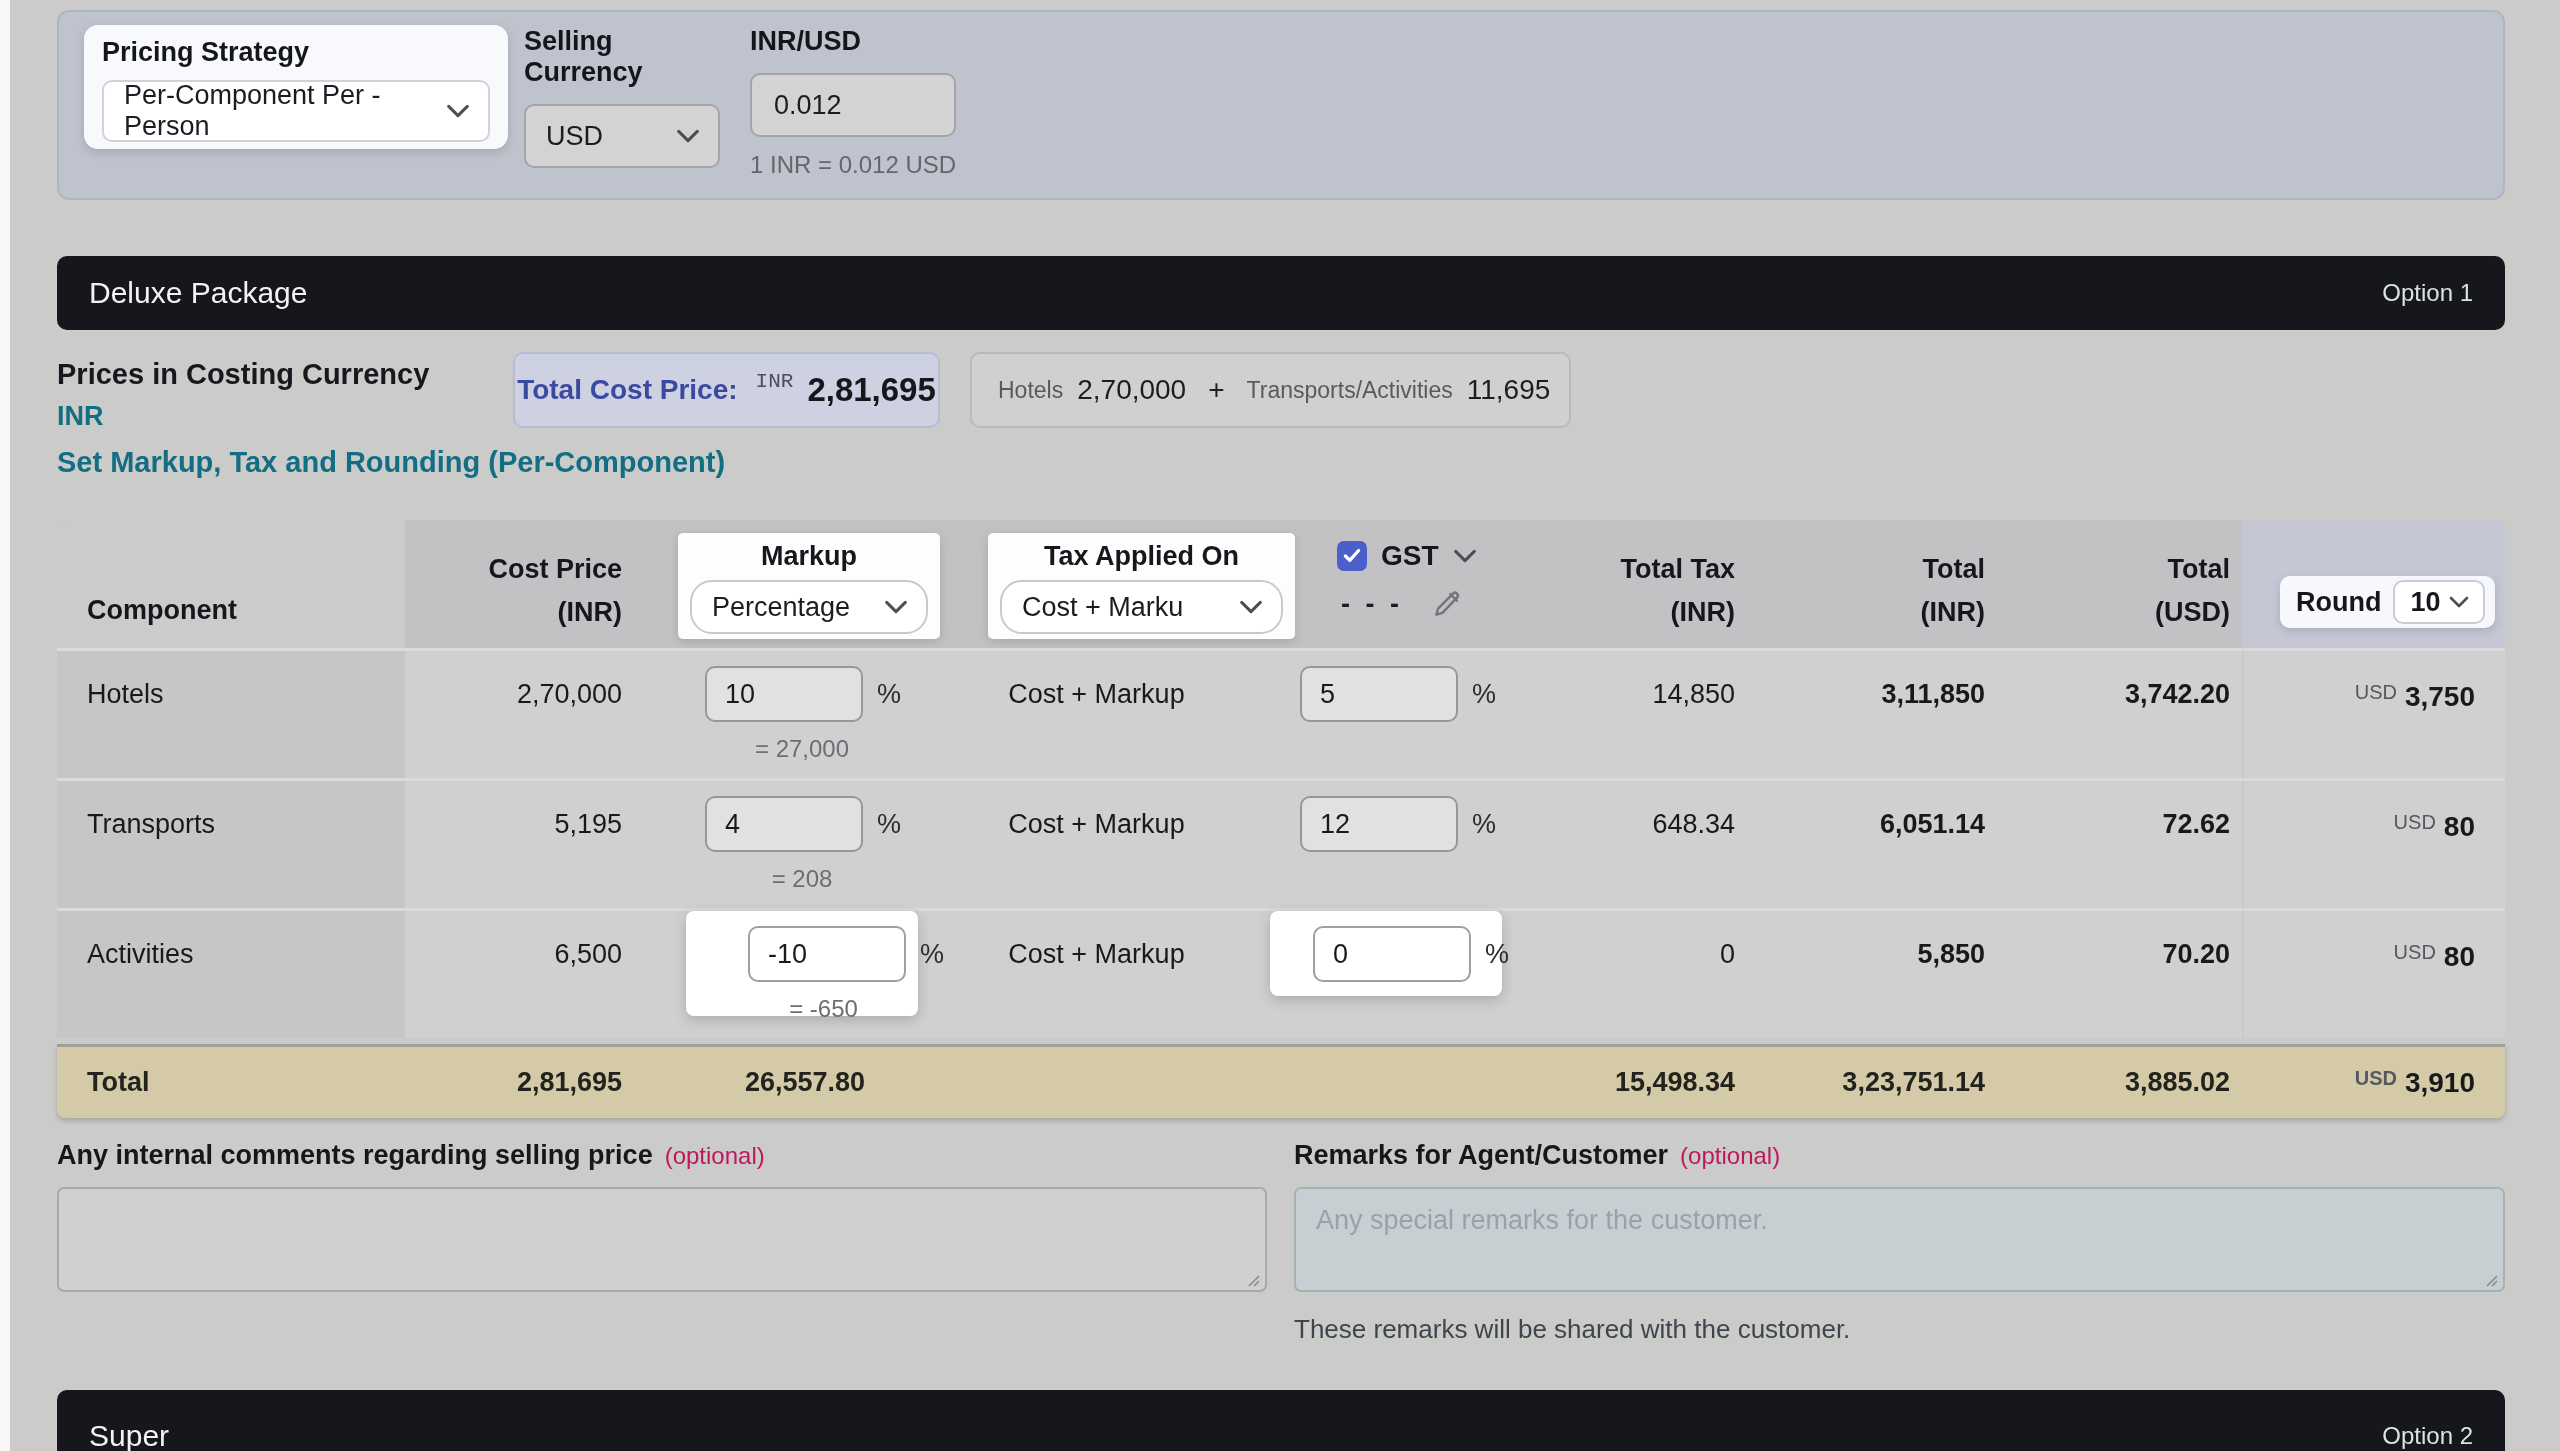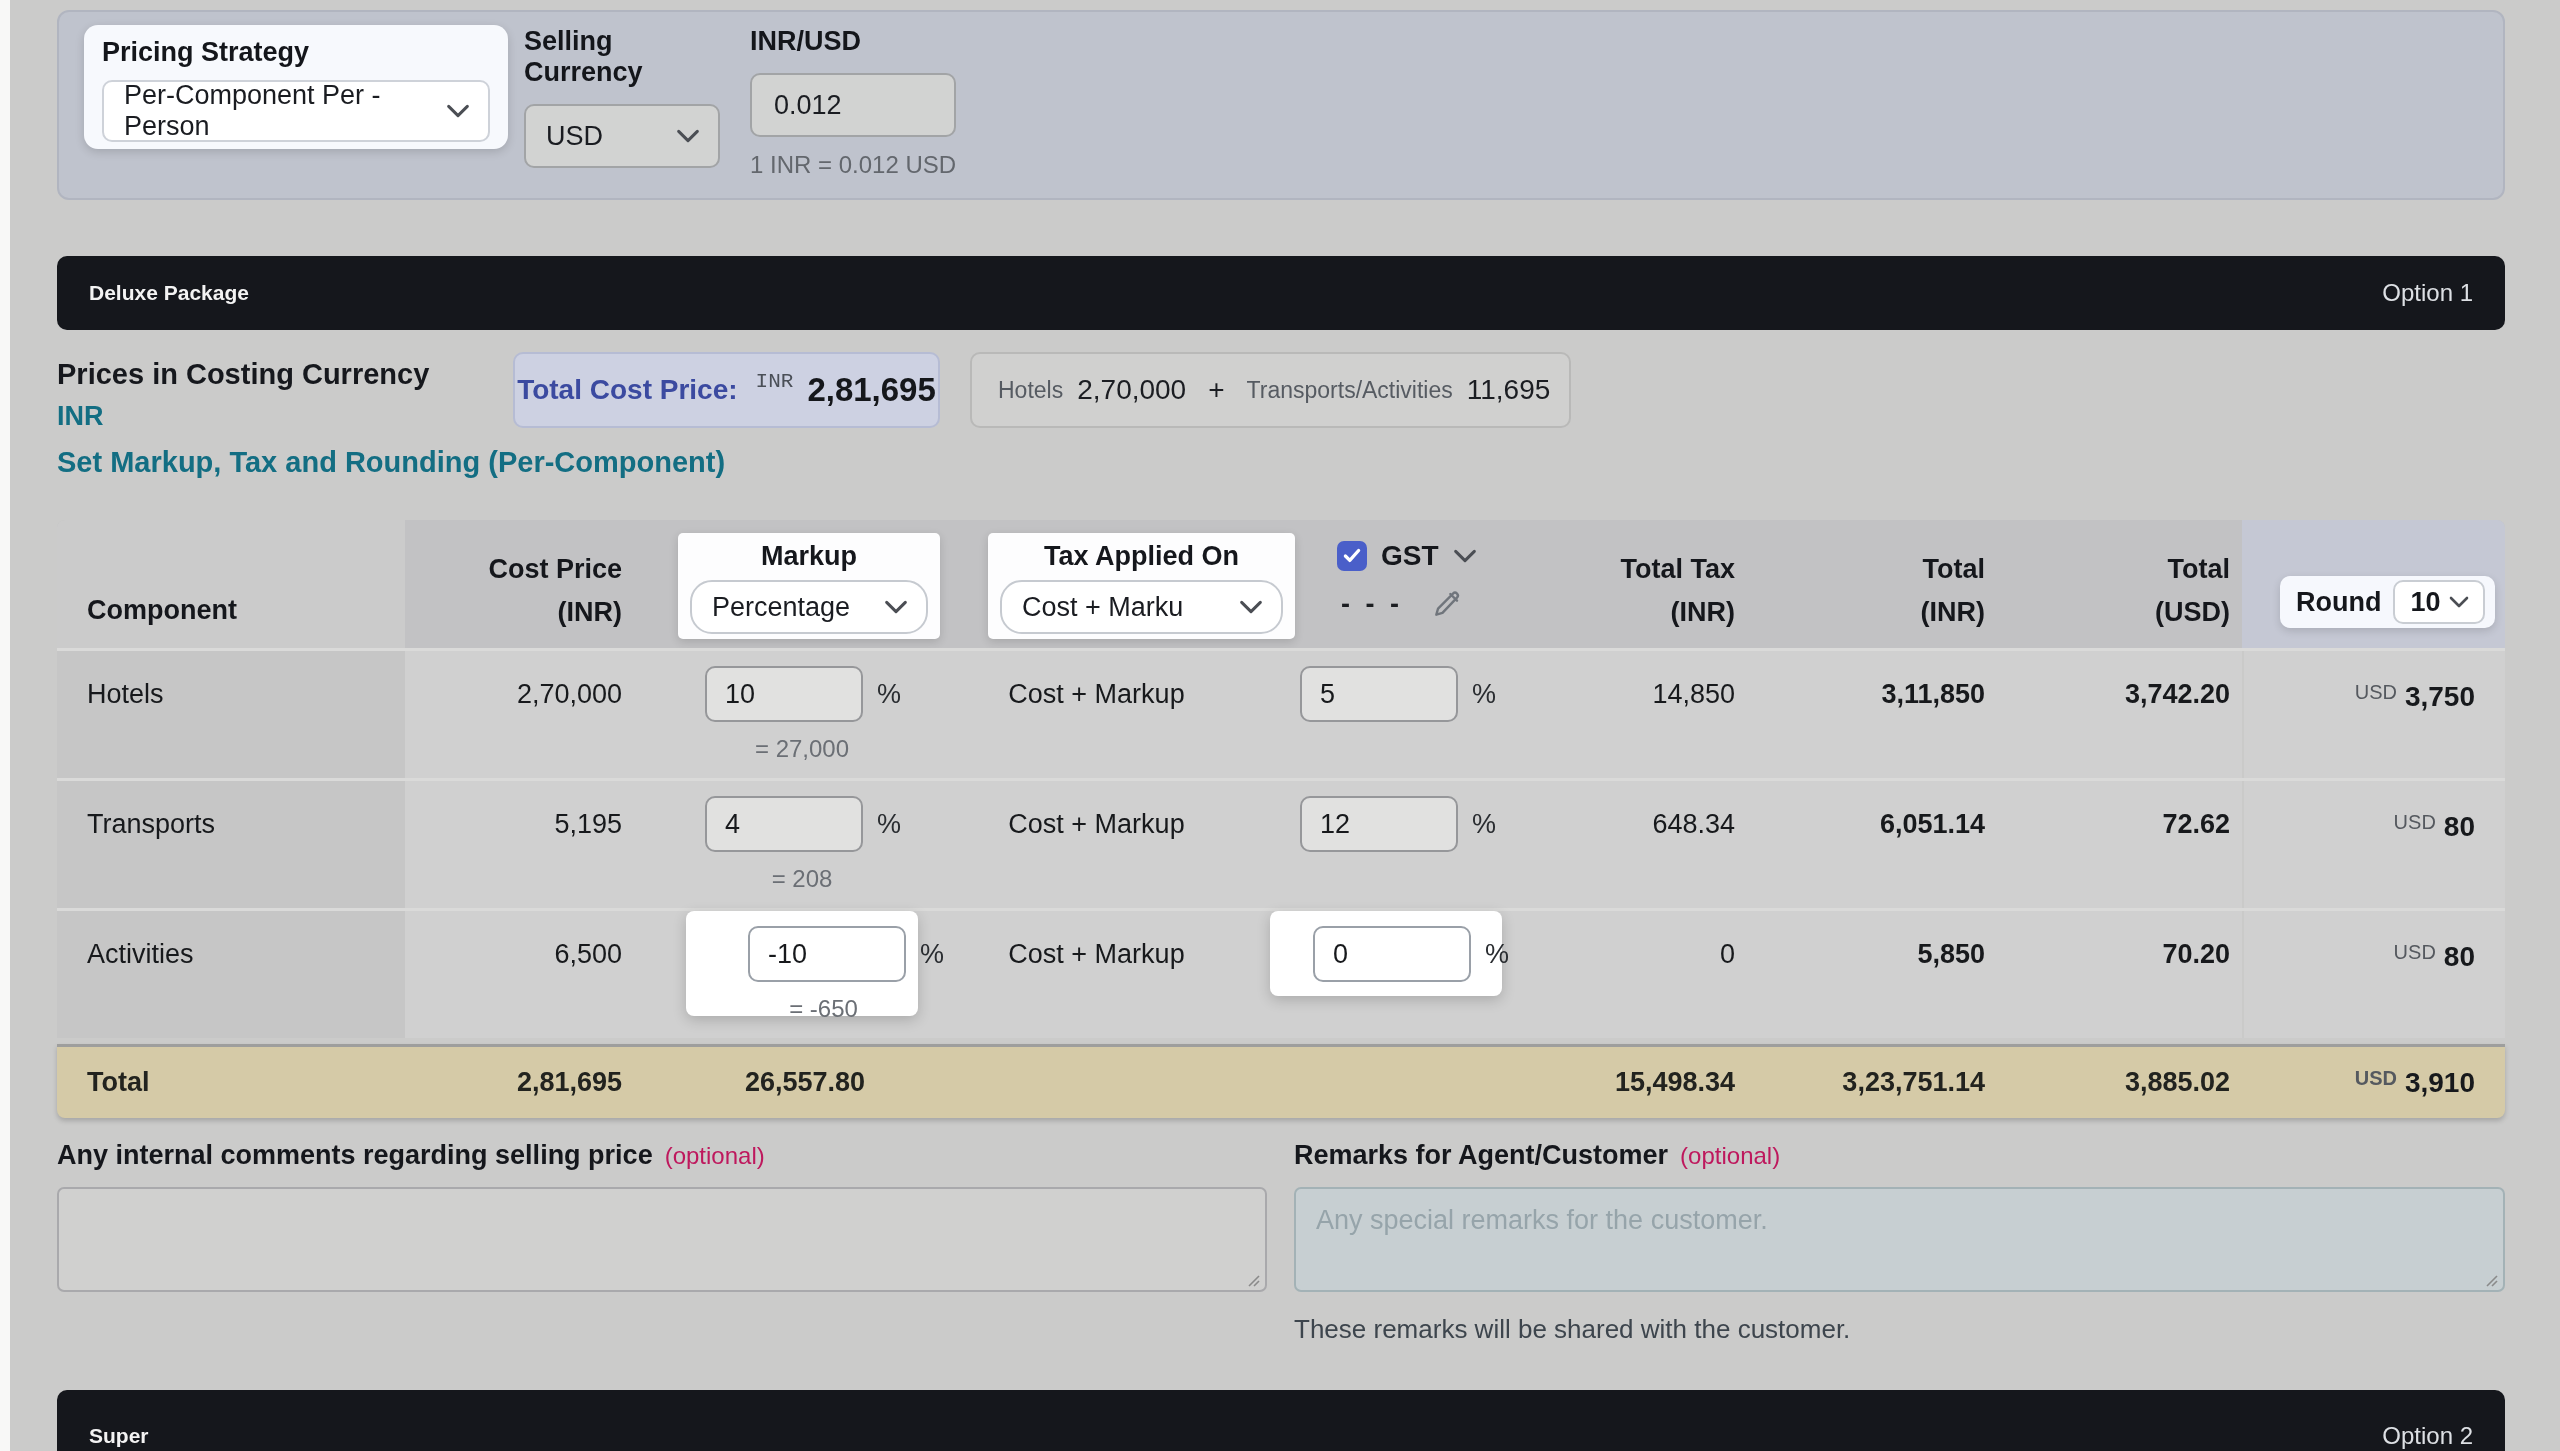--- a/index.html
+++ b/index.html
@@ -16,21 +16,21 @@
   .select.dim{background:#d2d3d2;border-color:#a2a4a6;}
   .chev{width:24px;height:14px;stroke:#4b4e54;fill:none;stroke-width:2.6;stroke-linecap:round;stroke-linejoin:round;flex:none;}
   .sc-group{position:absolute;left:465px;top:14px;width:196px;}
   .sc-group .select{margin-top:16px;height:64px;}
   .rate-group{position:absolute;left:691px;top:14px;width:206px;}
   .rate-input{margin-top:16px;height:64px;width:100%;background:#d2d3d2;border:2px solid #a2a4a6;border-radius:10px;font-size:27px;color:#1a1c21;padding:0 0 0 22px;box-sizing:border-box;font-family:inherit;}
   .rate-helper{margin-top:14px;font-size:24px;color:#63676d;white-space:nowrap;}
 
   
   .pkg-bar{position:absolute;left:57px;width:2448px;height:74px;background:#15171c;border-radius:10px;display:flex;align-items:center;justify-content:space-between;padding:0 32px 0 32px;box-sizing:border-box;}
-  .pkg-bar .pkg-title{font-size:21px;font-weight:700;color:#f3f3f3;}
+  .pkg-bar .pkg-title{font-size:30px;font-weight:400;color:#f3f3f3;}
   .pkg-bar .pkg-option{font-size:24px;color:#dde0e4;}
   #deluxe-bar{top:256px;}
   #super-bar{top:1390px;height:92px;}
 
   
   .costing-left{position:absolute;left:57px;top:358px;}
   .costing-heading{font-size:29px;font-weight:700;color:#16181d;}
   .costing-currency{font-size:27px;font-weight:700;color:#136e83;margin-top:10px;}
   .markup-link{font-size:29px;font-weight:700;color:#136e83;margin-top:14px;}
   .tc-box{position:absolute;left:513px;top:352px;width:427px;height:76px;background:#cdd1e2;border:2px solid #b6bcd4;border-radius:10px;display:flex;align-items:center;justify-content:center;gap:10px;box-sizing:border-box;}

